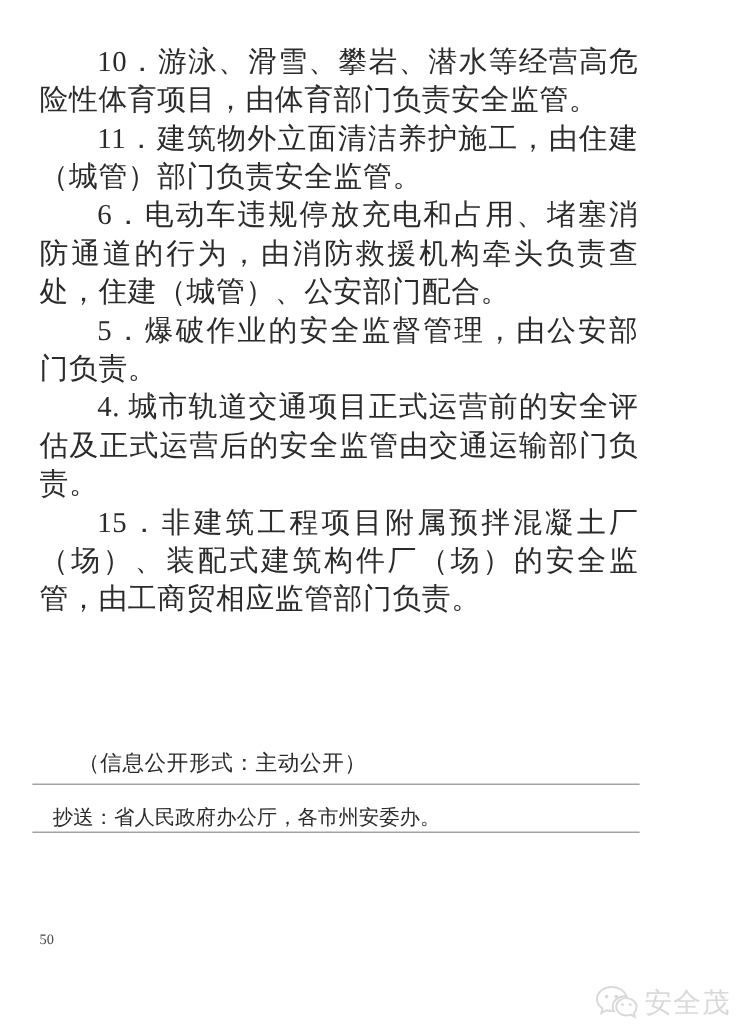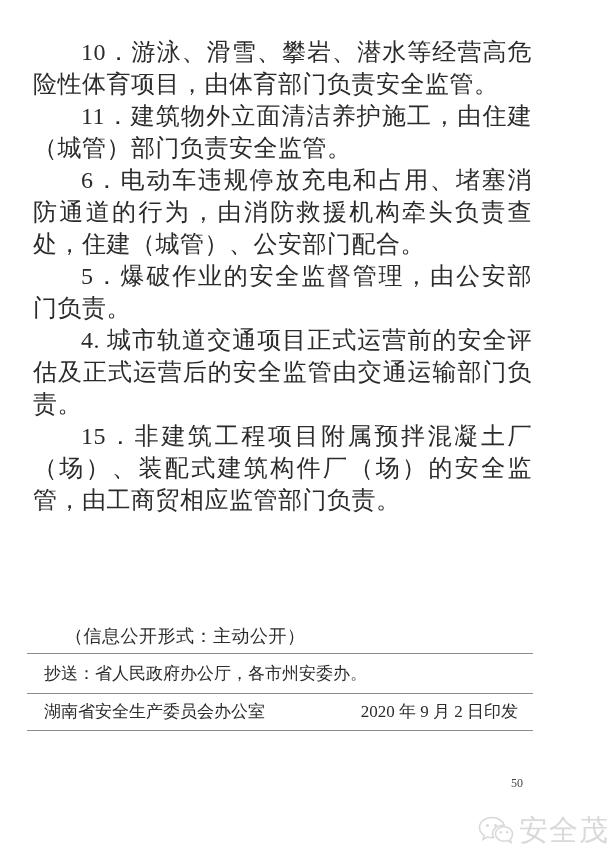--- a/index.html
+++ b/index.html
@@ -40,49 +40,49 @@
     position: absolute;
     top: 653px;
     left: 27px;
     width: 506px;
     border-top: 1.5px solid #8c8c8c;
     font-size: 17px;
   }
   .footer-row {
     border-bottom: 1.5px solid #8c8c8c;
     display: flex;
-    align-items: center;
+    align-items: flex-end;
   }
   .row-copy {
     height: 40px;
     padding-left: 17px;
   }
   .row-issuer {
     height: 36.5px;
     justify-content: space-between;
     padding: 0 15px 0 17px;
   }
   .page-number {
     position: absolute;
     top: 776px;
     left: 33px;
     width: 490px;
-    text-align: right;
+    text-align: left;
     font-size: 12px;
     color: #444444;
   }
   .watermark {
     position: absolute;
     right: 5px;
     bottom: 4px;
     display: flex;
     align-items: center;
     gap: 5px;
     color: #d9d9d9;
-    font-size: 29px;
+    font-size: 23px;
     font-family: "Liberation Sans", sans-serif;
     letter-spacing: 1px;
     user-select: none;
   }
   .watermark svg { display: block; }
 </style>
 </head>
 <body>
 
 <div class="page">
@@ -95,24 +95,20 @@
     <p>4. 城市轨道交通项目正式运营前的安全评估及正式运营后的安全监管由交通运输部门负责。</p>
     <p>15．非建筑工程项目附属预拌混凝土厂（场）、装配式建筑构件厂（场）的安全监管，由工商贸相应监管部门负责。</p>
   </div>
 
   <div class="disclosure">（信息公开形式：主动公开）</div>
 
   <div class="footer-box">
     <div class="footer-row row-copy">
       <span>抄送：省人民政府办公厅，各市州安委办。</span>
     </div>
-    <div class="footer-row row-issuer">
-      <span>湖南省安全生产委员会办公室</span>
-      <span>2020 年 9 月 2 日印发</span>
-    </div>
   </div>
 
   <div class="page-number">50</div>
 
   <div class="watermark">
     <span>
       <svg width="36" height="30" viewBox="0 0 36 30">
         <g fill="none" stroke="#d9d9d9" stroke-width="1.6">
           <path d="M14 1.5 C7.1 1.5 1.5 6 1.5 11.6 c0 3.2 1.8 6 4.6 7.8 l-1 3.9 4.3 -2.4 c1.4 0.4 3 0.7 4.6 0.7 0.5 0 1 0 1.5 -0.1 -0.6 -1.1 -0.9 -2.3 -0.9 -3.5 0 -4.9 4.5 -8.8 10.2 -8.8 0.5 0 1 0 1.5 0.1 C24.8 4.9 19.9 1.5 14 1.5 Z"></path>
           <path d="M34.5 18 c0 -4 -3.8 -7.2 -8.5 -7.2 s-8.5 3.2 -8.5 7.2 3.8 7.2 8.5 7.2 c1.3 0 2.5 -0.2 3.6 -0.7 l3.4 1.9 -0.8 -3.1 c1.4 -1.3 2.3 -3.2 2.3 -5.3 Z"></path>

